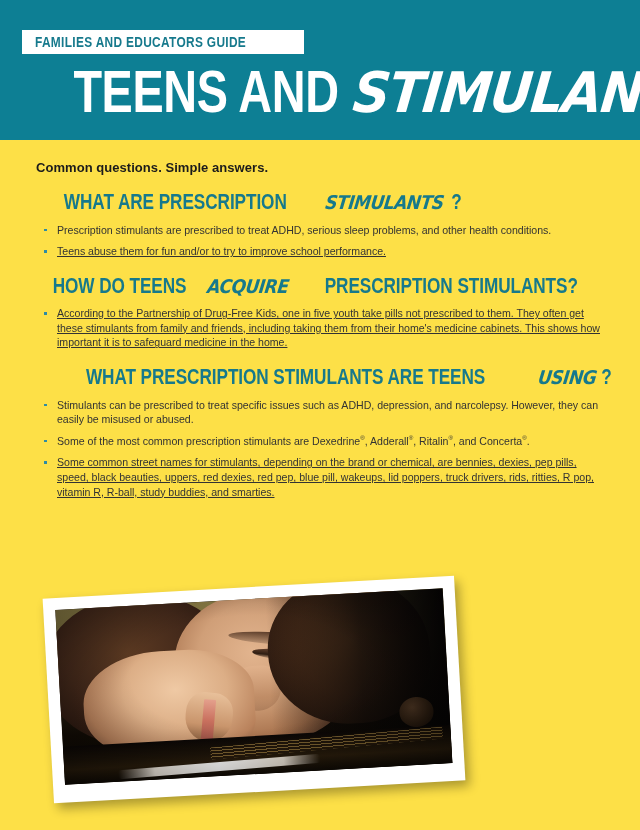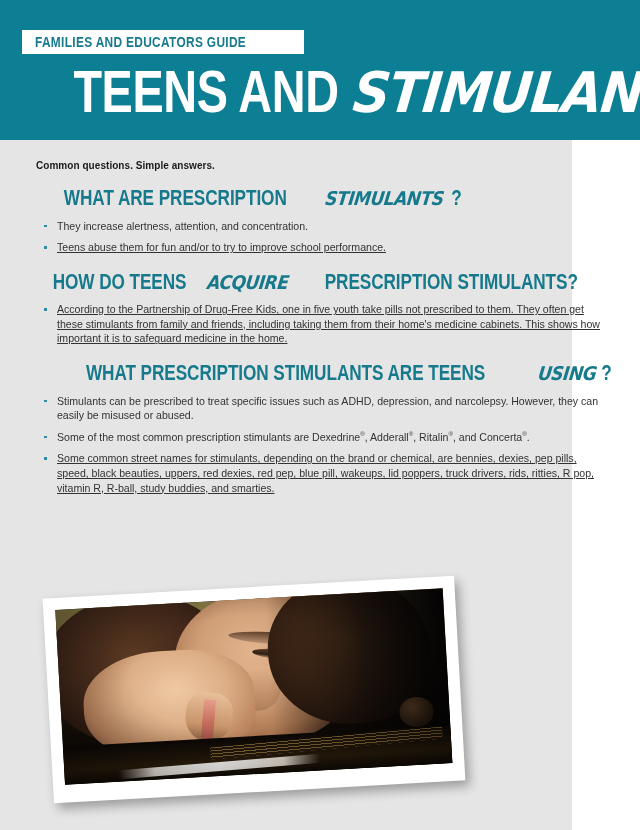--- a/index.html
+++ b/index.html
@@ -7,23 +7,23 @@
   html, body {
     width: 640px;
     height: 830px;
     background: #ffffff;
     font-family: "Liberation Sans", sans-serif;
     overflow: hidden;
   }
 
   .page {
     position: relative;
-    width: 572px;
+    width: 640px;
     height: 830px;
-    background: #e5e5e5;
+    background: #fde047;
   }
 
   
   .header-banner {
     position: absolute;
     left: 0; top: 0;
     width: 640px;
     height: 140px;
     background: #0d7f94;
   }
@@ -90,21 +90,21 @@
     position: absolute;
     left: 0;
     top: 140px;
     width: 640px;
     padding: 0 36px 0 36px;
   }
 
   .tagline {
     margin-top: 20px;
     color: #1b1b1b;
-    font-size: 10px;
+    font-size: 13px;
     font-weight: 700;
     letter-spacing: 0.05px;
   }
 
   .section { margin-top: 17px; }
 
   .section-heading {
     display: flex;
     align-items: center;
     white-space: nowrap;
@@ -300,21 +300,21 @@
     <div class="tagline">Common questions. Simple answers.</div>
 
     <div class="section">
       <div class="section-heading">
         <span class="sh-part">WHAT ARE PRESCRIPTION</span>
         <span class="sh-gap"></span>
         <span class="sh-script">STIMULANTS</span>
         <span class="sh-part">?</span>
       </div>
       <ul class="bullets">
-        <li>They increase alertness, attention, and concentration.</li>
+        <li>Prescription stimulants are prescribed to treat ADHD, serious sleep problems, and other health conditions.</li>
         <li>Teens abuse them for fun and/or to try to improve school performance.</li>
       </ul>
     </div>
 
     <div class="section">
       <div class="section-heading">
         <span class="sh-part">HOW DO TEENS</span>
         <span class="sh-gap"></span>
         <span class="sh-script">ACQUIRE</span>
         <span class="sh-gap"></span>

